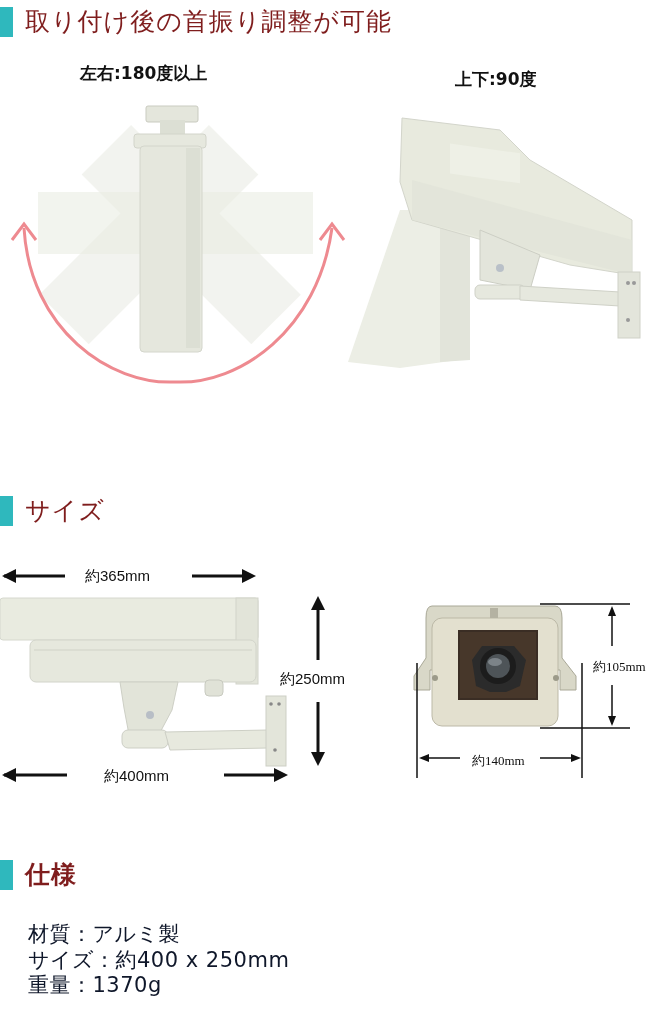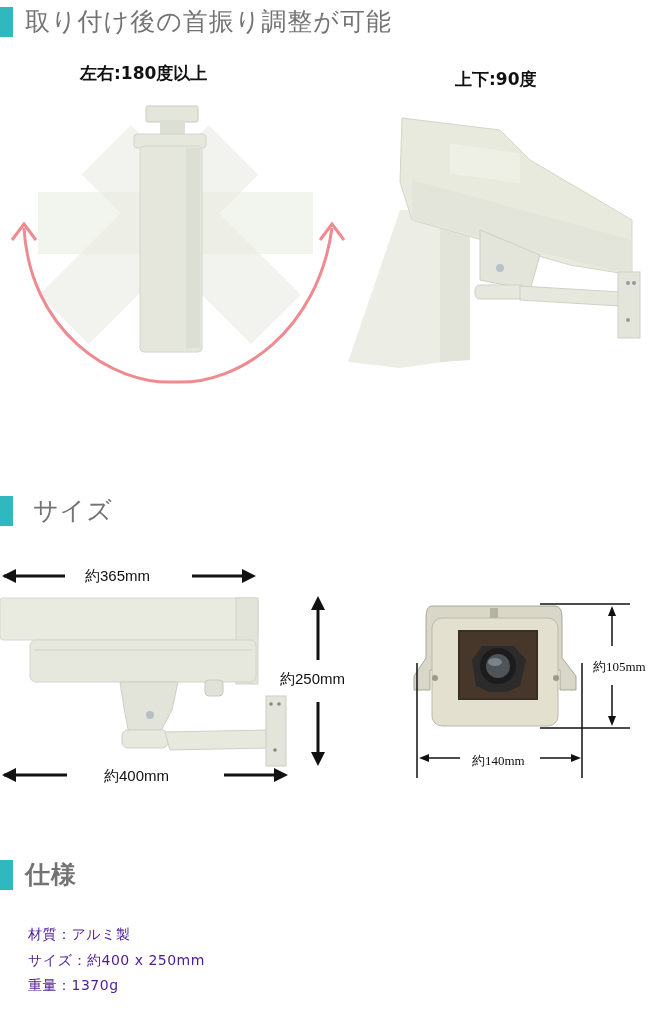--- a/index.html
+++ b/index.html
@@ -1,28 +1,28 @@
 <!DOCTYPE html>
 <html><head>
 <meta charset="utf-8">
 <style>
   * { margin: 0; padding: 0; box-sizing: border-box; }
   html, body { width: 648px; height: 1024px; background: #ffffff; overflow: hidden; }
   body { position: relative; font-family: "DejaVu Sans", "Liberation Sans", sans-serif; color: #111; }
 
   .section-head { position: absolute; left: 0; display: flex; align-items: center; }
   .section-head .bar { width: 13px; height: 30px; background: #2fb8bd; margin-right: 12px; }
-  .section-head .title { font-size: 25px; font-weight: normal; letter-spacing: 1px; color: #737373; }
+  .section-head .title { font-size: 25px; font-weight: normal; letter-spacing: 1px; color: #7f1d1d; }
 
   .label { position: absolute; font-size: 17px; font-weight: bold; color: #111; white-space: nowrap; }
 
   .dim { position: absolute; font-size: 15px; color: #111; white-space: nowrap; font-family: "Liberation Sans", "DejaVu Sans", sans-serif; }
   .dim-sm { position: absolute; font-size: 13px; color: #111; white-space: nowrap; font-family: Liberation Serif, serif; }
 
-  .spec { position: absolute; left: 28px; font-size: 14px; color: #4c1d95; line-height: 25.5px; letter-spacing: 0.5px; }
+  .spec { position: absolute; left: 28px; font-size: 21px; color: #0f172a; line-height: 25.5px; letter-spacing: 0.5px; }
 
   svg { position: absolute; overflow: visible; }
 </style>
 </head>
 <body>
 
 <div class="section-head" style="top:5px;">
   <div class="bar"></div>
   <div class="title">取り付け後の首振り調整が可能</div>
 </div>
@@ -65,21 +65,21 @@
   <polygon points="140,130 200,155 190,190 140,180" fill="#e3e5db" stroke="#ccceC4" stroke-width="1"></polygon>
   <circle cx="160" cy="168" r="4" fill="#b9c0c8"></circle>
   <rect x="135" y="185" width="50" height="14" rx="5" fill="#e6e8de" stroke="#cfd1c7" stroke-width="1"></rect>
   <polygon points="180,186 280,192 280,206 180,200" fill="#e6e8de" stroke="#cfd1c7" stroke-width="1"></polygon>
   <rect x="278" y="172" width="22" height="66" fill="#e3e5db" stroke="#cfd1c7" stroke-width="1"></rect>
   <circle cx="288" cy="183" r="2" fill="#999"></circle>
   <circle cx="294" cy="183" r="2" fill="#999"></circle>
   <circle cx="288" cy="220" r="2" fill="#999"></circle>
 </svg>
 
-<div class="section-head" style="top:494px;gap:8px;">
+<div class="section-head" style="top:494px;">
   <div class="bar"></div>
   <div class="title">サイズ</div>
 </div>
 
 <svg width="300" height="190" style="left:0; top:590px;" viewBox="0 0 300 190">
 
   <rect x="0" y="8" width="258" height="42" rx="3" fill="#e9ebe0" stroke="#d6d8ce" stroke-width="1"></rect>
   <rect x="236" y="8" width="22" height="86" fill="#e2e4d9" stroke="#d2d4ca" stroke-width="1"></rect>
 
   <rect x="30" y="50" width="226" height="42" rx="6" fill="#e6e8dd" stroke="#d2d4ca" stroke-width="1"></rect>

